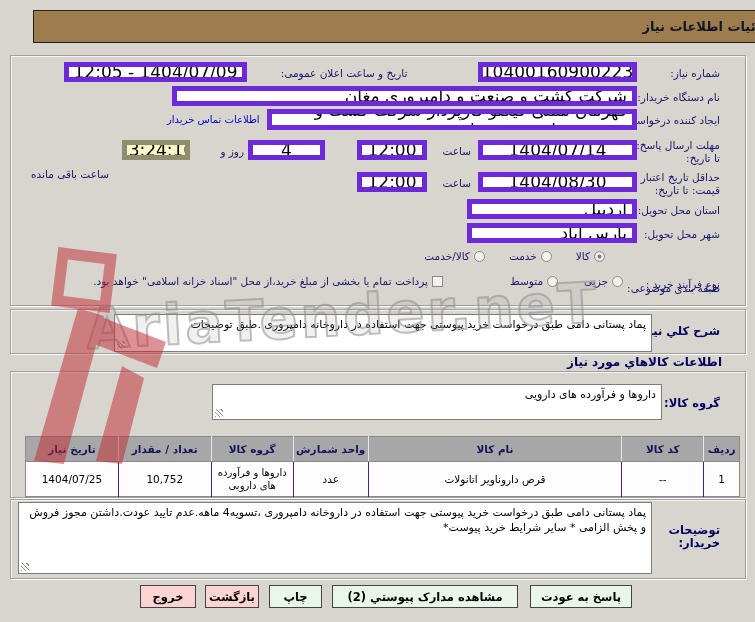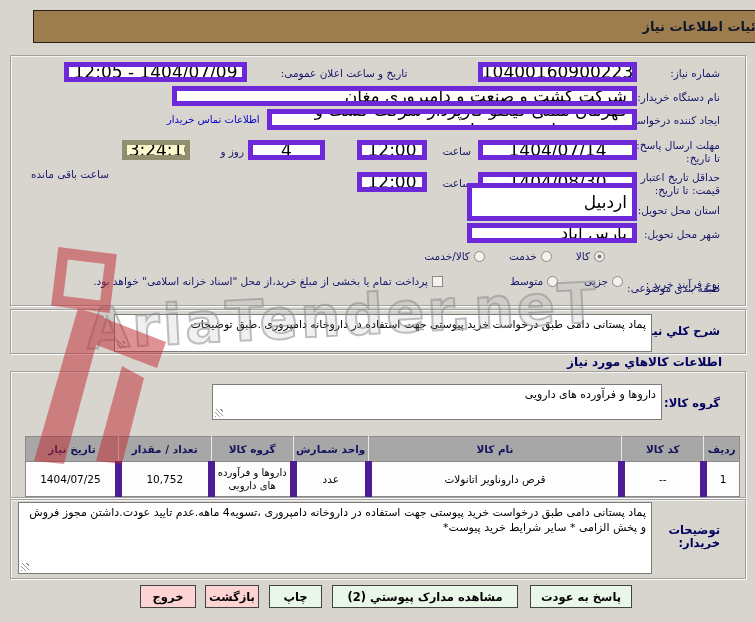--- a/index.html
+++ b/index.html
@@ -59,21 +59,21 @@
   .optlbl{color:#18186a;font-size:10.5px;white-space:nowrap;}
   
   .tblwrap{left:25px;top:436px;width:715px;}
   table{width:100%;border-collapse:collapse;border:1px solid #8a8a8a;}
   th{
     background:#a7a7a7;color:#14145c;font-size:10.5px;font-weight:bold;
     border-left:1px solid #e9e9e9;border-bottom:1px solid #8a8a8a;padding:6px 2px;
   }
   td{
     background:#fdfdfd;color:#000;font-size:10.5px;text-align:center;
-    border-left:7px solid #4c1d95;padding:4px 2px;line-height:13px;
+    border-left:1px solid #4c1d95;padding:4px 2px;line-height:13px;
   }
   th:last-child,td:last-child{border-left:none;}
   
   .btn{
     height:23px;border:1px solid #434343;box-sizing:border-box;
     display:flex;align-items:center;justify-content:center;
     font-size:11.5px;font-weight:bold;color:#000;cursor:pointer;
   }
   .btn.green{background:#e8f7e8;}
   .btn.pink{background:#fcd4d4;}
@@ -118,21 +118,21 @@
 <div class="abs lbl" style="left:198px;top:145px;width:46px;">روز و</div>
 <div class="abs fld c yellow" style="left:122px;top:140px;width:68px;height:20px;">23:24:16</div>
 <div class="abs lbl" style="left:20px;top:145px;width:100px;text-align:center;margin-top:23px;">ساعت باقی مانده</div>
 
 <div class="abs lbl wrap2" style="right:35px;top:171px;width:88px;">حداقل تاریخ اعتبار قیمت: تا تاریخ:</div>
 <div class="abs fld c" style="left:478px;top:172px;width:159px;height:20px;">1404/08/30</div>
 <div class="abs lbl" style="left:437px;top:177px;width:34px;">ساعت</div>
 <div class="abs fld c" style="left:357px;top:172px;width:70px;height:20px;">12:00</div>
 
 <div class="abs lbl" style="right:35px;top:204px;">استان محل تحویل:</div>
-<div class="abs fld r" style="left:467px;top:183px;width:170px;height:38px;">اردبیل</div>
+<div class="abs fld r" style="left:467px;top:199px;width:170px;height:20px;">اردبیل</div>
 <div class="abs lbl" style="right:35px;top:228px;">شهر محل تحویل:</div>
 <div class="abs fld r" style="left:467px;top:223px;width:170px;height:20px;">پارس آباد</div>
 
 <div class="abs lbl" style="right:35px;top:253px;margin-top:29px;">طبقه بندی موضوعی:</div>
 <div class="abs" style="left:383px;top:250px;width:222px;display:flex;gap:24px;">
   <div class="opt">
     <span class="radio on"></span>
     <span class="optlbl">کالا</span>
   </div>
   <div class="opt">

